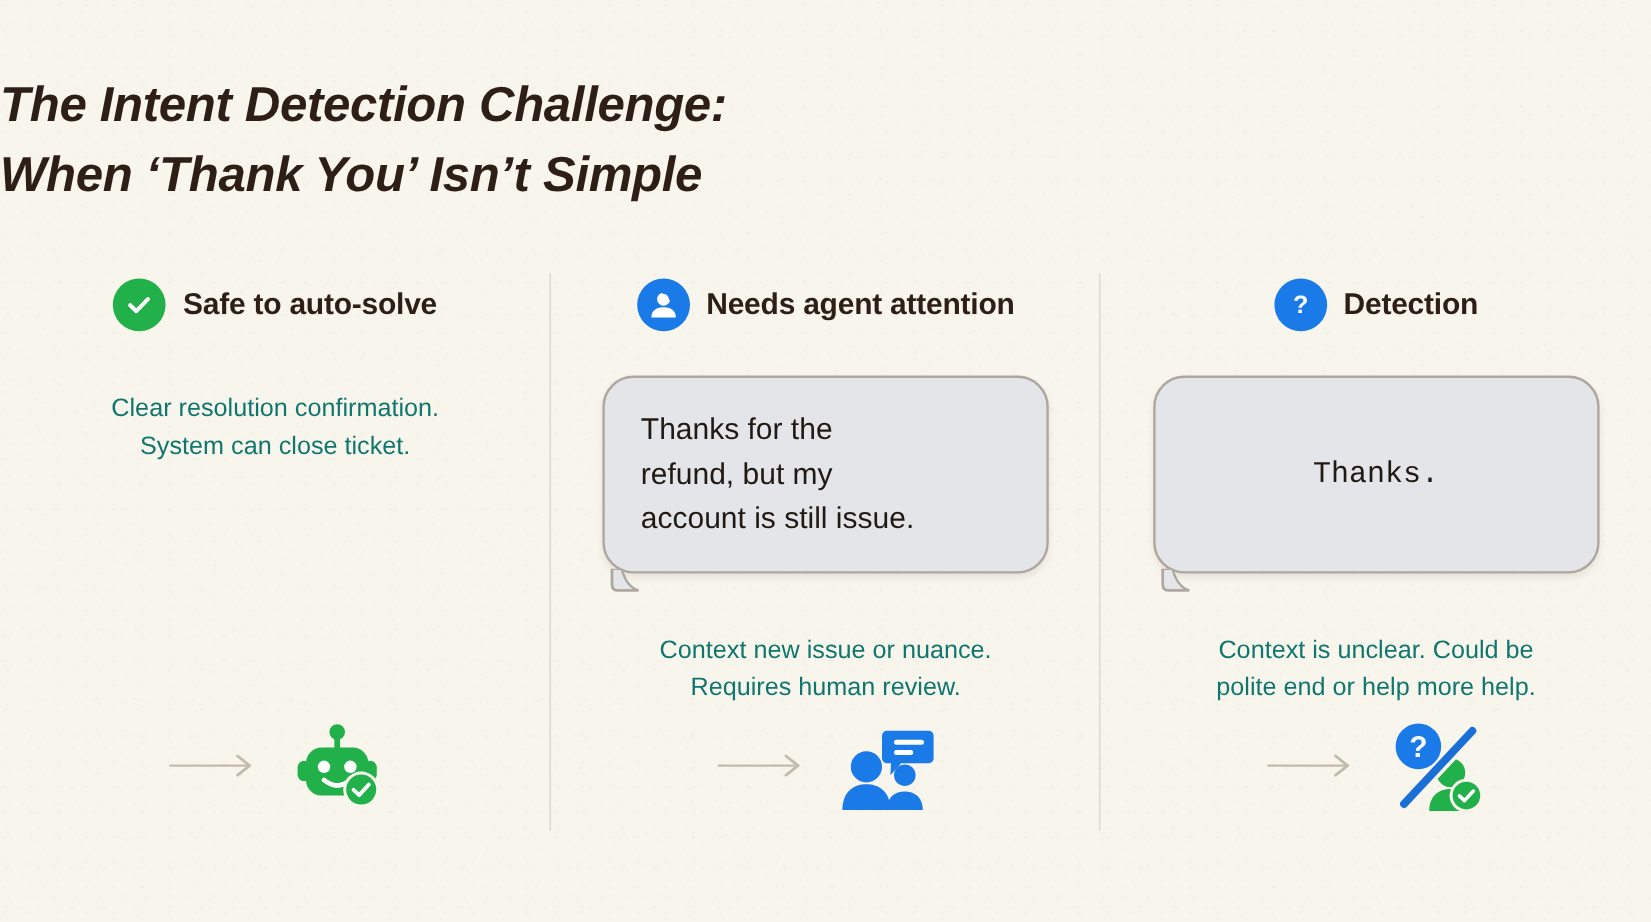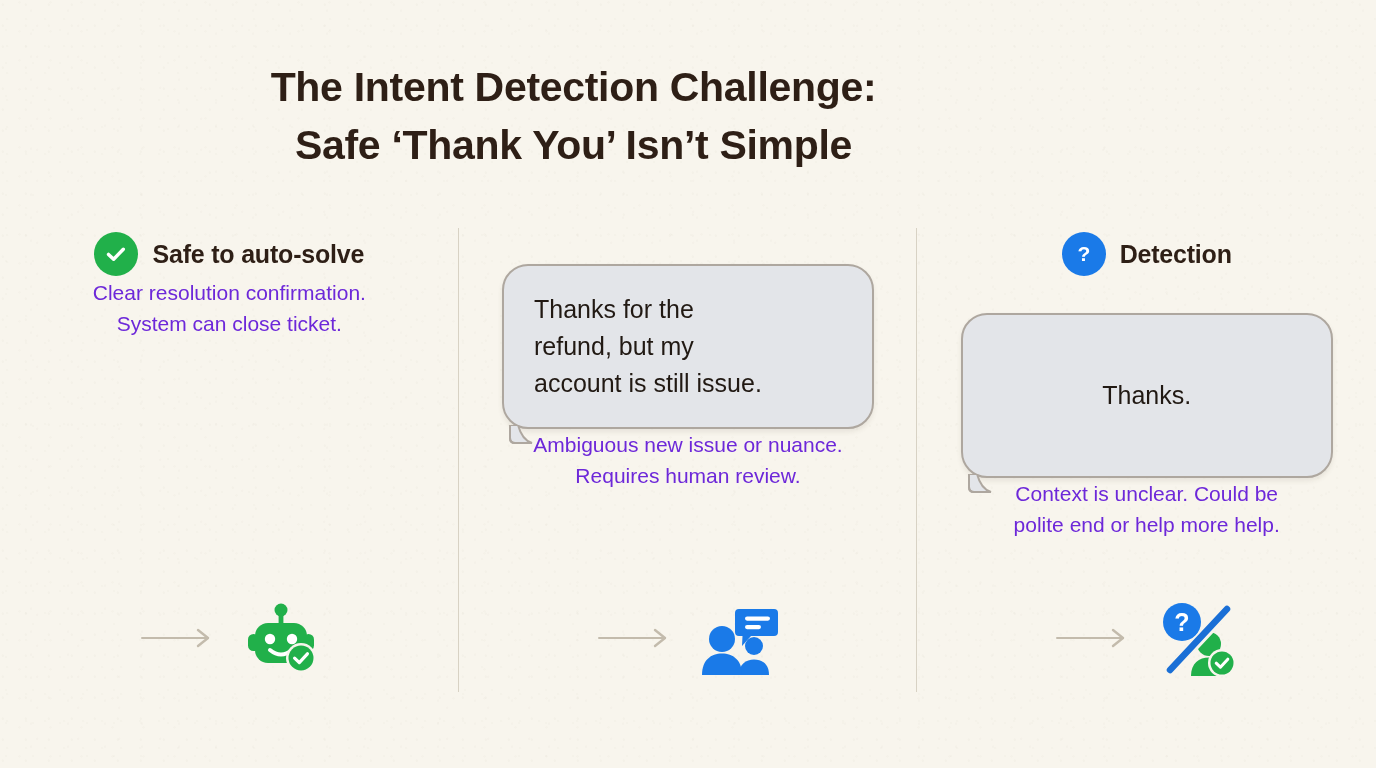--- a/index.html
+++ b/index.html
@@ -29,22 +29,23 @@
       radial-gradient(circle at 91% 83%, rgba(176,166,146,0.08) 0 1px, transparent 1.4px);
     background-size: 23px 21px, 31px 29px, 19px 27px, 37px 23px, 27px 33px, 41px 31px;
   }
 
   
   #title-block {
     position: absolute;
     top: 58px;
     left: 0;
     width: 1147px;
-    text-align: center;
+    text-align: left;
     z-index: 2;
+    font-style: italic;
   }
   .title-line {
     font-size: 41px;
     font-weight: bold;
     color: #2e1f16;
     letter-spacing: -0.3px;
     line-height: 58px;
     white-space: nowrap;
   }
 
@@ -112,41 +113,42 @@
     background: #e3e5e9;
     border: 2px solid #aea79f;
     border-radius: 26px;
     padding: 26px 30px;
     display: flex;
     flex-direction: column;
     justify-content: center;
     box-shadow: 0 3px 5px rgba(90,78,60,0.10);
     position: relative;
   }
-  .bubble.center-text { align-items: center; }
+  .bubble.center-text { align-items: center; font-family: Liberation Mono, monospace; }
   .bubble-text {
     font-size: 25px;
     line-height: 37px;
     color: #211913;
     white-space: pre-line;
   }
   
   .bubble-tail {
     position: absolute;
     left: 6px;
     bottom: -16px;
     width: 44px;
     height: 20px;
   }
 
   
   .caption {
+    margin-top: 48px;
     font-size: 21px;
     line-height: 31px;
-    color: #6d28d9;
+    color: #0f766e;
     text-align: center;
     white-space: pre-line;
   }
 
   
   .footer-row {
     position: absolute;
     bottom: 14px;
     left: 0;
     width: 100%;
@@ -159,21 +161,21 @@
   .arrow { flex: 0 0 auto; }
   .footer-icon { flex: 0 0 auto; }
 </style>
 </head>
 <body>
 
 <div id="paper-texture"></div>
 
 <div id="title-block">
   <div class="title-line">The Intent Detection Challenge:</div>
-  <div class="title-line">Safe ‘Thank You’ Isn’t Simple</div>
+  <div class="title-line">When ‘Thank You’ Isn’t Simple</div>
 </div>
 
 <div id="columns">
 
   <div class="column">
     <div class="col-divider"></div>
 
     <div class="col-header">
       <div class="badge" style="background:#21b04a;">
         <svg width="26" height="26" viewBox="0 0 26 26">
@@ -207,34 +209,44 @@
         <circle cx="57" cy="57" r="15" fill="#f8f5ed"></circle>
         <circle cx="57" cy="57" r="12.5" fill="#21b04a"></circle>
         <path d="M50.6 57.2 L55.3 61.6 L63.4 52.8" fill="none" stroke="#ffffff" stroke-width="3.2" stroke-linecap="round" stroke-linejoin="round"></path>
       </svg>
     </div>
   </div>
 
   <div class="column">
     <div class="col-divider"></div>
 
+    <div class="col-header">
+      <div class="badge" style="background:#1a7ae8;">
+        <svg width="30" height="30" viewBox="0 0 30 30">
+          <circle cx="15" cy="10.3" r="5.4" fill="#ffffff"></circle>
+          <path d="M15 5.2 a5.4 5.4 0 0 1 5.4 5.1" fill="none" stroke="#1a7ae8" stroke-width="1.8" stroke-linecap="round"></path>
+          <path d="M4.8 25.5 C4.8 19.6 9.4 17 15 17 C20.6 17 25.2 19.6 25.2 25.5 Z" fill="#ffffff"></path>
+        </svg>
+      </div>
+      <div class="col-header-label">Needs agent attention</div>
+    </div>
 
     <div class="bubble-wrap">
       <div class="bubble">
         <div class="bubble-text">Thanks for the
 refund, but my
 account is still issue.</div>
       </div>
       <svg class="bubble-tail" viewBox="0 0 44 20">
         <path d="M2 0 L2 13 Q2 18 7 18 L24 18 Q14 15 10 0 Z" fill="#e3e5e9" stroke="#aea79f" stroke-width="2"></path>
         <path d="M2 0 L2 13 Q2 18 7 18 L24 18" fill="none" stroke="#aea79f" stroke-width="2"></path>
       </svg>
     </div>
 
-    <div class="caption">Ambiguous new issue or nuance.
+    <div class="caption">Context new issue or nuance.
 Requires human review.</div>
 
     <div class="footer-row">
       <svg class="arrow" width="78" height="22" viewBox="0 0 78 22">
         <path d="M2 11 L68 11" stroke="#c3bbac" stroke-width="2" fill="none" stroke-linecap="round"></path>
         <path d="M58 3 L68 11 L58 19" stroke="#c3bbac" stroke-width="2.4" fill="none" stroke-linecap="round" stroke-linejoin="round"></path>
       </svg>
 
       <svg class="footer-icon" width="78" height="74" viewBox="0 0 78 74">
         <g fill="#1a7ae8">

